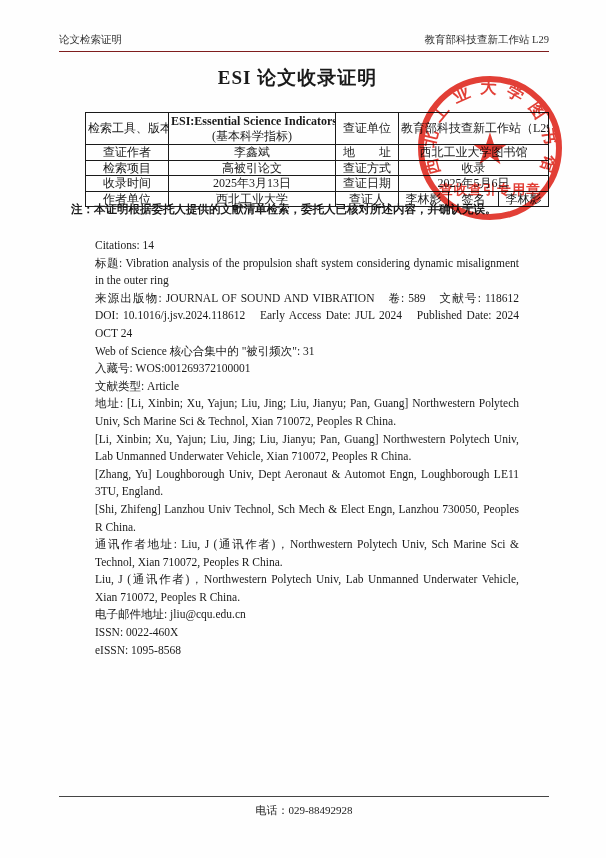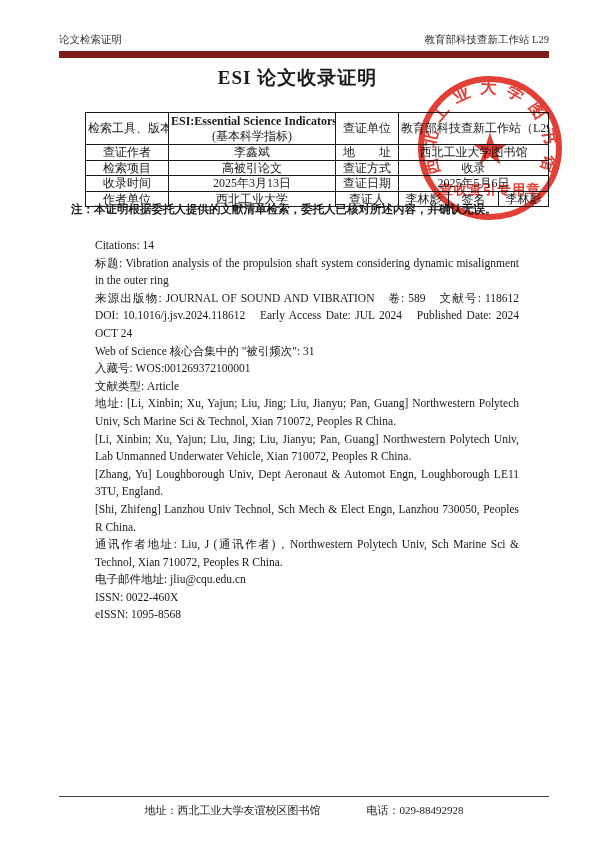--- a/index.html
+++ b/index.html
@@ -9,21 +9,21 @@
     margin:0 auto;
     background:#fefefe;
     font-family:"Liberation Serif","DejaVu Serif",serif;
     color:#1a1a1a;
     overflow:hidden;
   }
   .hdr{
     position:absolute;top:33px;left:59px;right:57px;
     display:flex;justify-content:space-between;align-items:flex-end;
     font-size:10.5px;color:#333;
-    border-bottom:7px solid #7f1d1d;padding-bottom:4px;
+    border-bottom:1px solid #7f1d1d;padding-bottom:4px;
   }
   .doc-title{
     position:absolute;top:65px;left:0;right:11px;
     text-align:center;font-size:19px;font-weight:bold;letter-spacing:1px;
   }
   table.cert{
     position:absolute;top:104px;left:85px;
     border-collapse:collapse;table-layout:fixed;width:463px;
     font-size:12px;text-align:center;margin-top:8px;
   }
@@ -123,35 +123,35 @@
     <p>标题: Vibration analysis of the propulsion shaft system considering dynamic misalignment in the outer ring</p>
     <p>来源出版物: JOURNAL OF SOUND AND VIBRATION　卷: 589　文献号: 118612　DOI: 10.1016/j.jsv.2024.118612　Early Access Date: JUL 2024　Published Date: 2024 OCT 24</p>
     <p>Web of Science 核心合集中的 "被引频次": 31</p>
     <p>入藏号: WOS:001269372100001</p>
     <p>文献类型: Article</p>
     <p>地址: [Li, Xinbin; Xu, Yajun; Liu, Jing; Liu, Jianyu; Pan, Guang] Northwestern Polytech Univ, Sch Marine Sci &amp; Technol, Xian 710072, Peoples R China.</p>
     <p>[Li, Xinbin; Xu, Yajun; Liu, Jing; Liu, Jianyu; Pan, Guang] Northwestern Polytech Univ, Lab Unmanned Underwater Vehicle, Xian 710072, Peoples R China.</p>
     <p>[Zhang, Yu] Loughborough Univ, Dept Aeronaut &amp; Automot Engn, Loughborough LE11 3TU, England.</p>
     <p>[Shi, Zhifeng] Lanzhou Univ Technol, Sch Mech &amp; Elect Engn, Lanzhou 730050, Peoples R China.</p>
     <p>通讯作者地址: Liu, J (通讯作者)，Northwestern Polytech Univ, Sch Marine Sci &amp; Technol, Xian 710072, Peoples R China.</p>
+    <p>Liu, J (通讯作者)，Northwestern Polytech Univ, Lab Unmanned Underwater Vehicle, Xian 710072, Peoples R China.</p>
     <p>电子邮件地址: jliu@cqu.edu.cn</p>
     <p>ISSN: 0022-460X</p>
     <p>eISSN: 1095-8568</p>
   </div>
 
   <div class="stamp">
     <svg width="148" height="148" viewBox="0 0 148 148">
       <circle cx="74" cy="74" r="69" fill="none" stroke="#df241a" stroke-width="6"></circle>
       <path id="arcpath" d="M 26.4,101.5 A 55,55 0 1 1 121.6,101.5" fill="none"></path>
       <text font-size="16.5" font-weight="bold" fill="#df241a" letter-spacing="9" font-family="Liberation Sans, DejaVu Sans, sans-serif">
         <textPath href="#arcpath" startOffset="3">西北工业大学图书馆</textPath>
       </text>
       <text x="74" y="90" text-anchor="middle" font-size="44" fill="#df241a">★</text>
       <text x="74" y="120" text-anchor="middle" font-size="13.5" font-weight="bold" fill="#df241a" letter-spacing="1" font-family="Liberation Sans, DejaVu Sans, sans-serif">查收查引专用章</text>
     </svg>
   </div>
 
   <div class="ftr">
-    <span>地址：西北工业大学友谊校区图书馆</span>
     <span>电话：029-88492928</span>
   </div>
 
 </div>
 
 </body></html>

